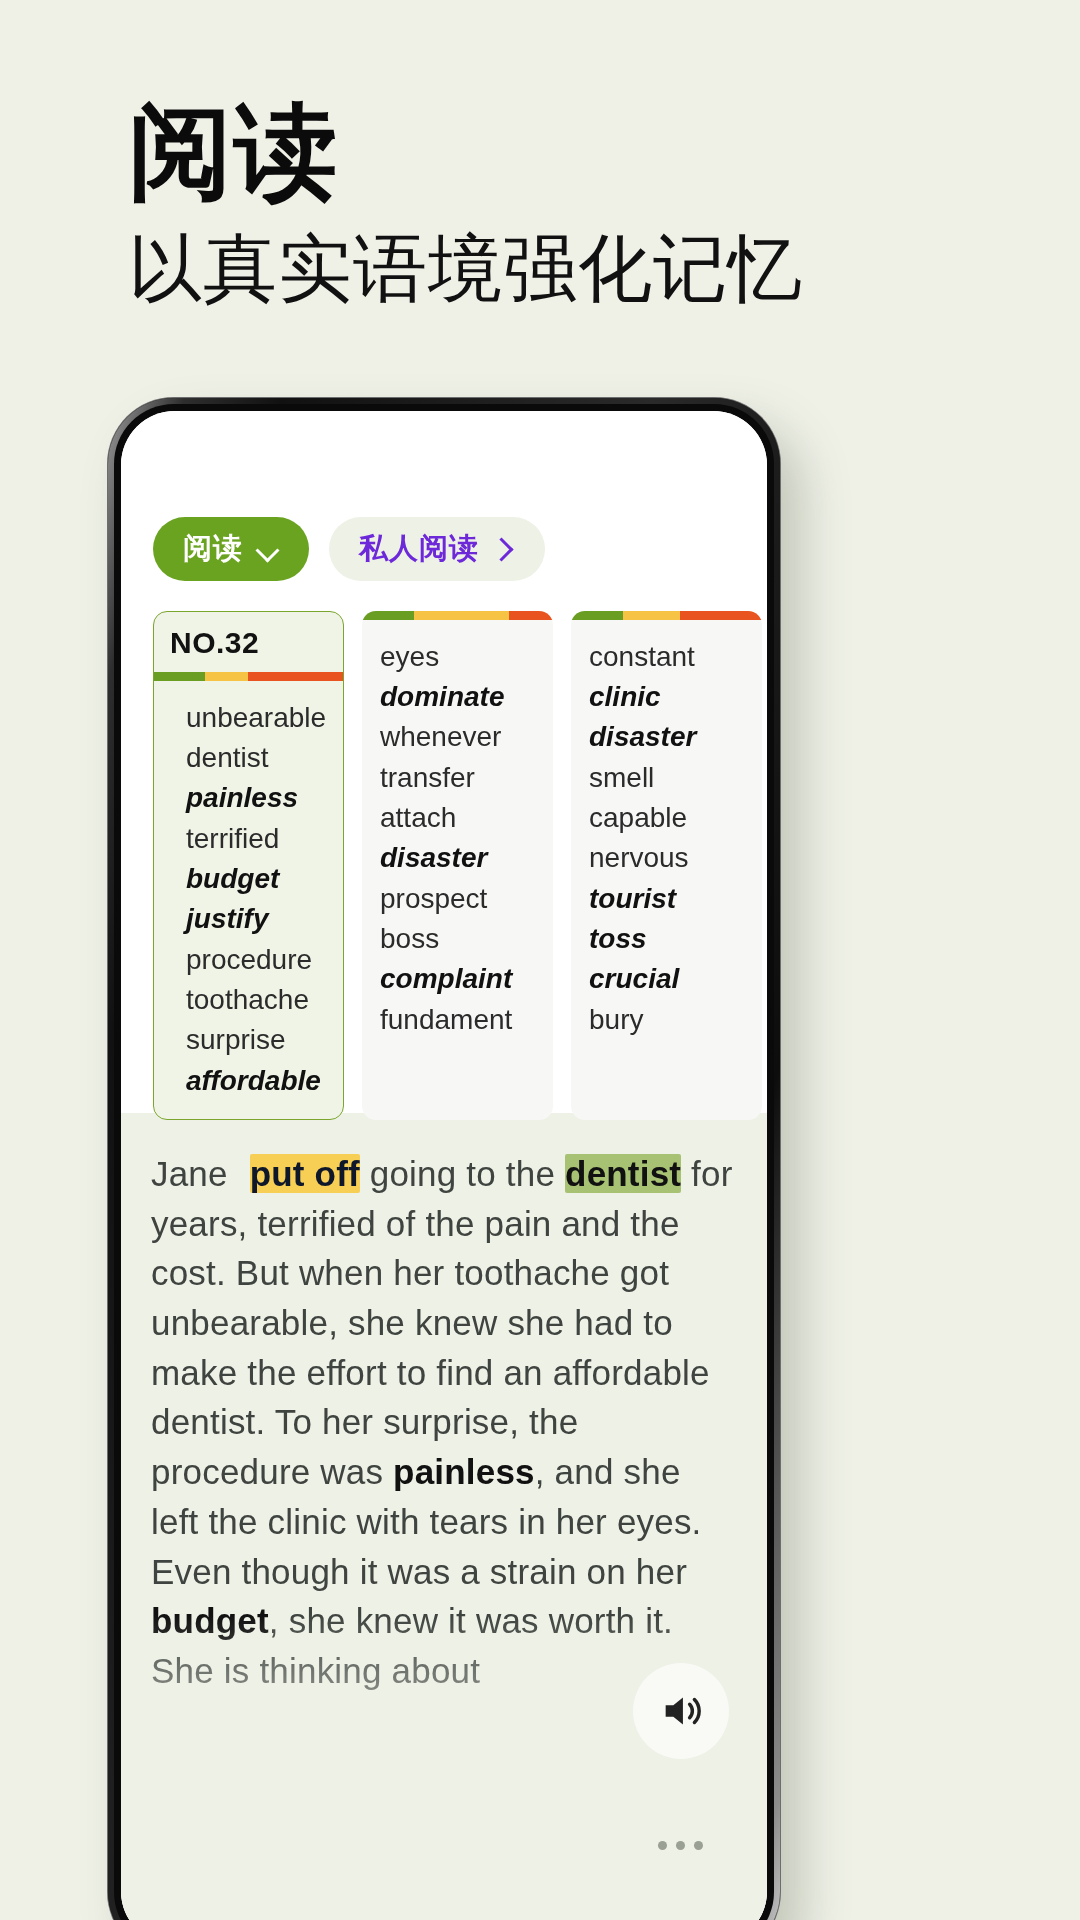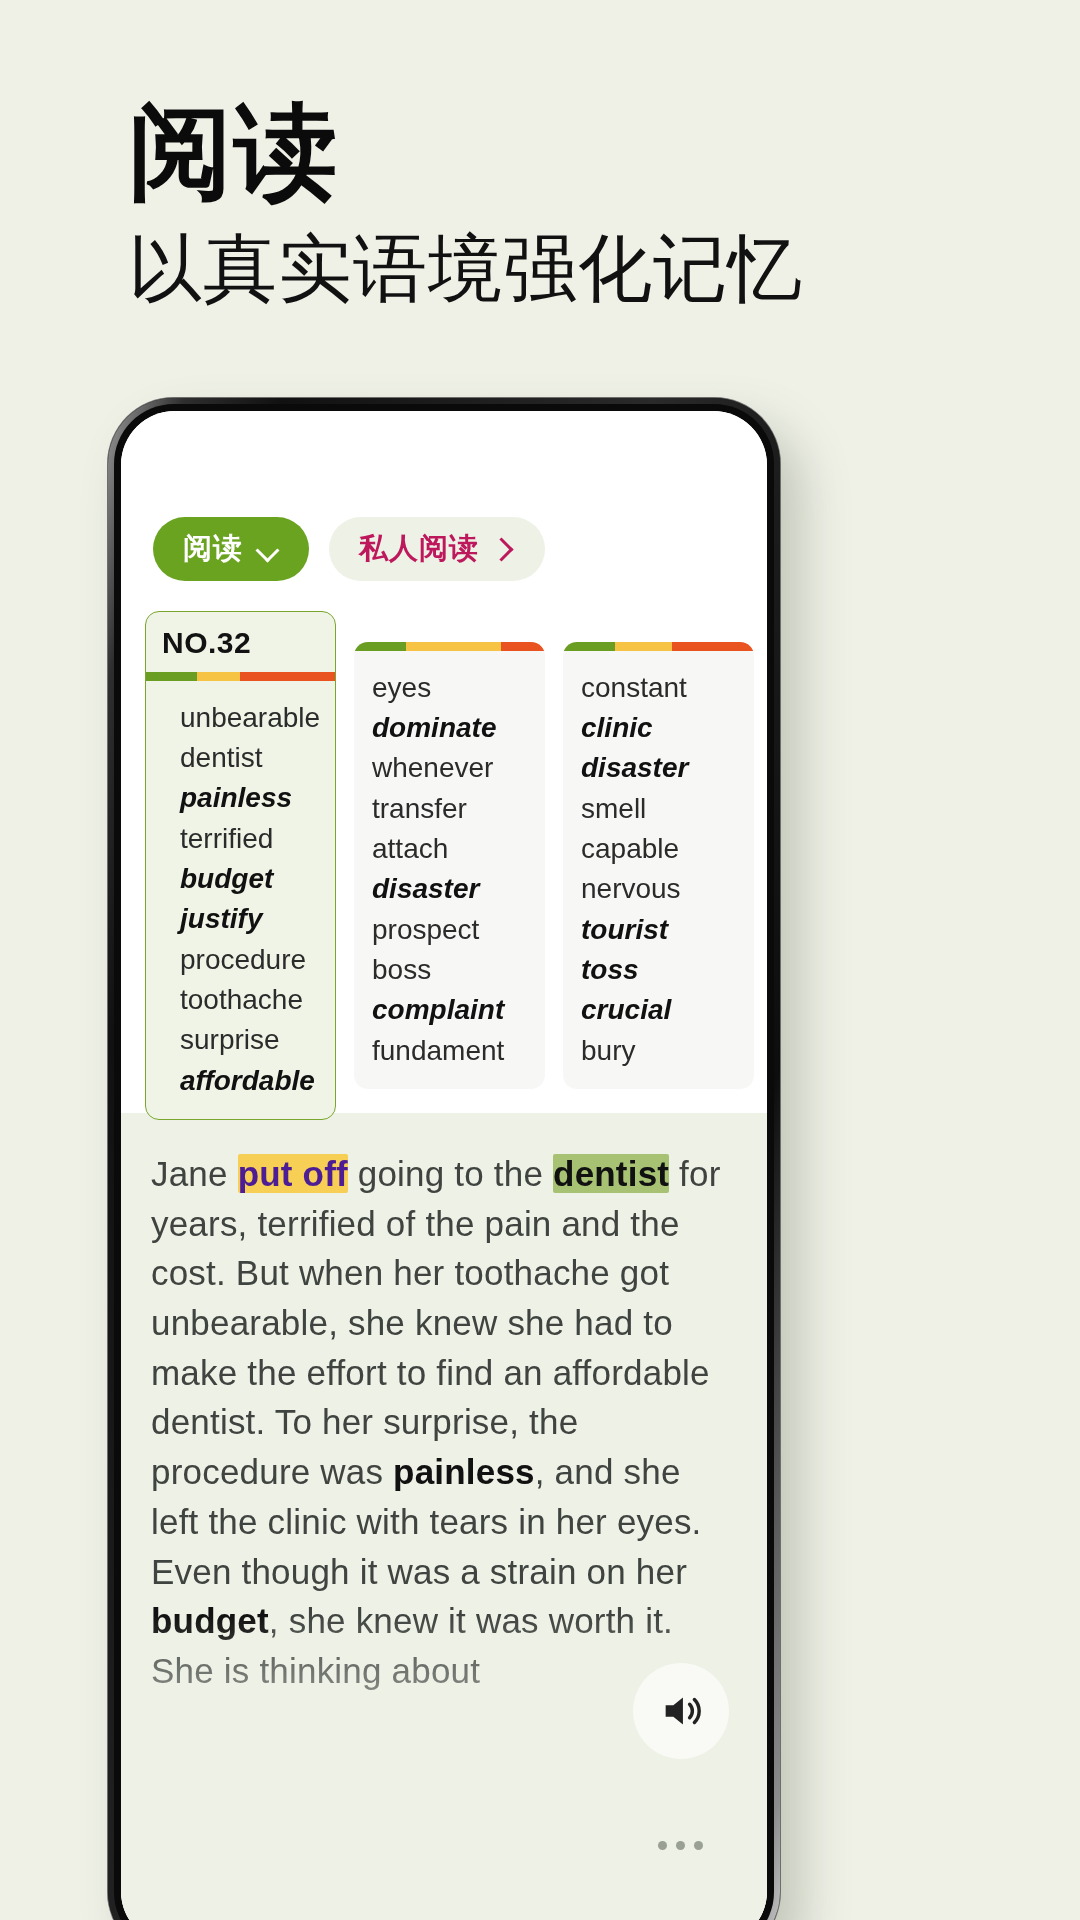--- a/index.html
+++ b/index.html
@@ -73,53 +73,53 @@
   .pills{
     position:absolute;left:32px;top:106px;display:flex;gap:20px;align-items:center;
   }
   .pill{
     display:flex;align-items:center;gap:14px;
     height:64px;padding:0 30px;border-radius:34px;
     font-size:29px;font-weight:600;letter-spacing:1px;
     box-sizing:border-box;white-space:nowrap;
   }
   .pill.primary{background:#6aa320;color:#fff;}
-  .pill.ghost{background:#eef1e6;color:#be185d;}
+  .pill.ghost{background:#eef1e6;color:#6d28d9;}
   .chev{display:inline-block;width:22px;height:22px;position:relative;flex:0 0 auto;}
   .chev:before{
     content:"";position:absolute;left:2px;top:4px;width:14px;height:14px;
     border-right:3.5px solid currentColor;border-bottom:3.5px solid currentColor;
     transform:rotate(45deg);
   }
   .chev.right:before{transform:rotate(-45deg);left:0px;top:3px;}
 
   
   .cards{
-    position:absolute;left:24px;top:200px;display:flex;gap:18px;align-items:center;
+    position:absolute;left:32px;top:200px;display:flex;gap:18px;
   }
   .card{
     width:191px;flex:0 0 auto;
     border-radius:14px;
     background:#f7f8f6;
     overflow:hidden;
     box-sizing:border-box;
   }
   .card.active{
     background:#f0f4e6;
     border:1.5px solid #7aa62e;
   }
   .card .cardhead{
     font-size:30px;font-weight:700;color:#121212;
     padding:16px 0 12px 18px;letter-spacing:.5px;
   }
   .card.active .cardhead{padding:14px 0 12px 16px;}
   .bar{display:flex;height:9px;width:100%;}
   .bar i{display:block;height:100%;}
   .words{padding:16px 0 18px 18px;}
-  .card.active .words{padding-left:34px;}
+  .card.active .words{padding-left:4px;margin-left:28px;}
   .words div{
     font-size:28px;line-height:1.12;color:#2b2b2b;
     padding:4.5px 0;white-space:nowrap;font-weight:300;
   }
   .words div.b{font-weight:700;color:#111;font-style:italic;}
 
   .hint{
     position:absolute;left:32px;top:612px;width:580px;
     font-size:25px;line-height:1.5;color:#b9bbb6;font-weight:400;
   }
@@ -131,21 +131,21 @@
     padding:36px 30px 0 30px;
     box-sizing:border-box;
     z-index:3;
   }
   .article p{
     margin:0;
     font-size:35px;line-height:1.42;color:#3f4440;font-weight:300;
     letter-spacing:.2px;
   }
   .article b{font-weight:700;color:#111;}
-  .hl-y{background:#f7cf55;font-weight:700;color:#4c1d95;border-radius:2px;}
+  .hl-y{background:#f7cf55;font-weight:700;color:#0f172a;border-radius:2px;margin-left:12px;}
   .hl-g{background:#a8c274;font-weight:700;color:#111;border-radius:2px;}
   .fade{
     position:absolute;left:0;right:0;bottom:0;height:330px;
     background:linear-gradient(to bottom,rgba(238,241,230,0) 0%,rgba(238,241,230,.75) 45%,rgba(238,241,230,.97) 80%,#eef1e6 100%);
     z-index:6;pointer-events:none;
   }
 
   .fab{
     position:absolute;right:38px;bottom:186px;
     width:96px;height:96px;border-radius:50%;

